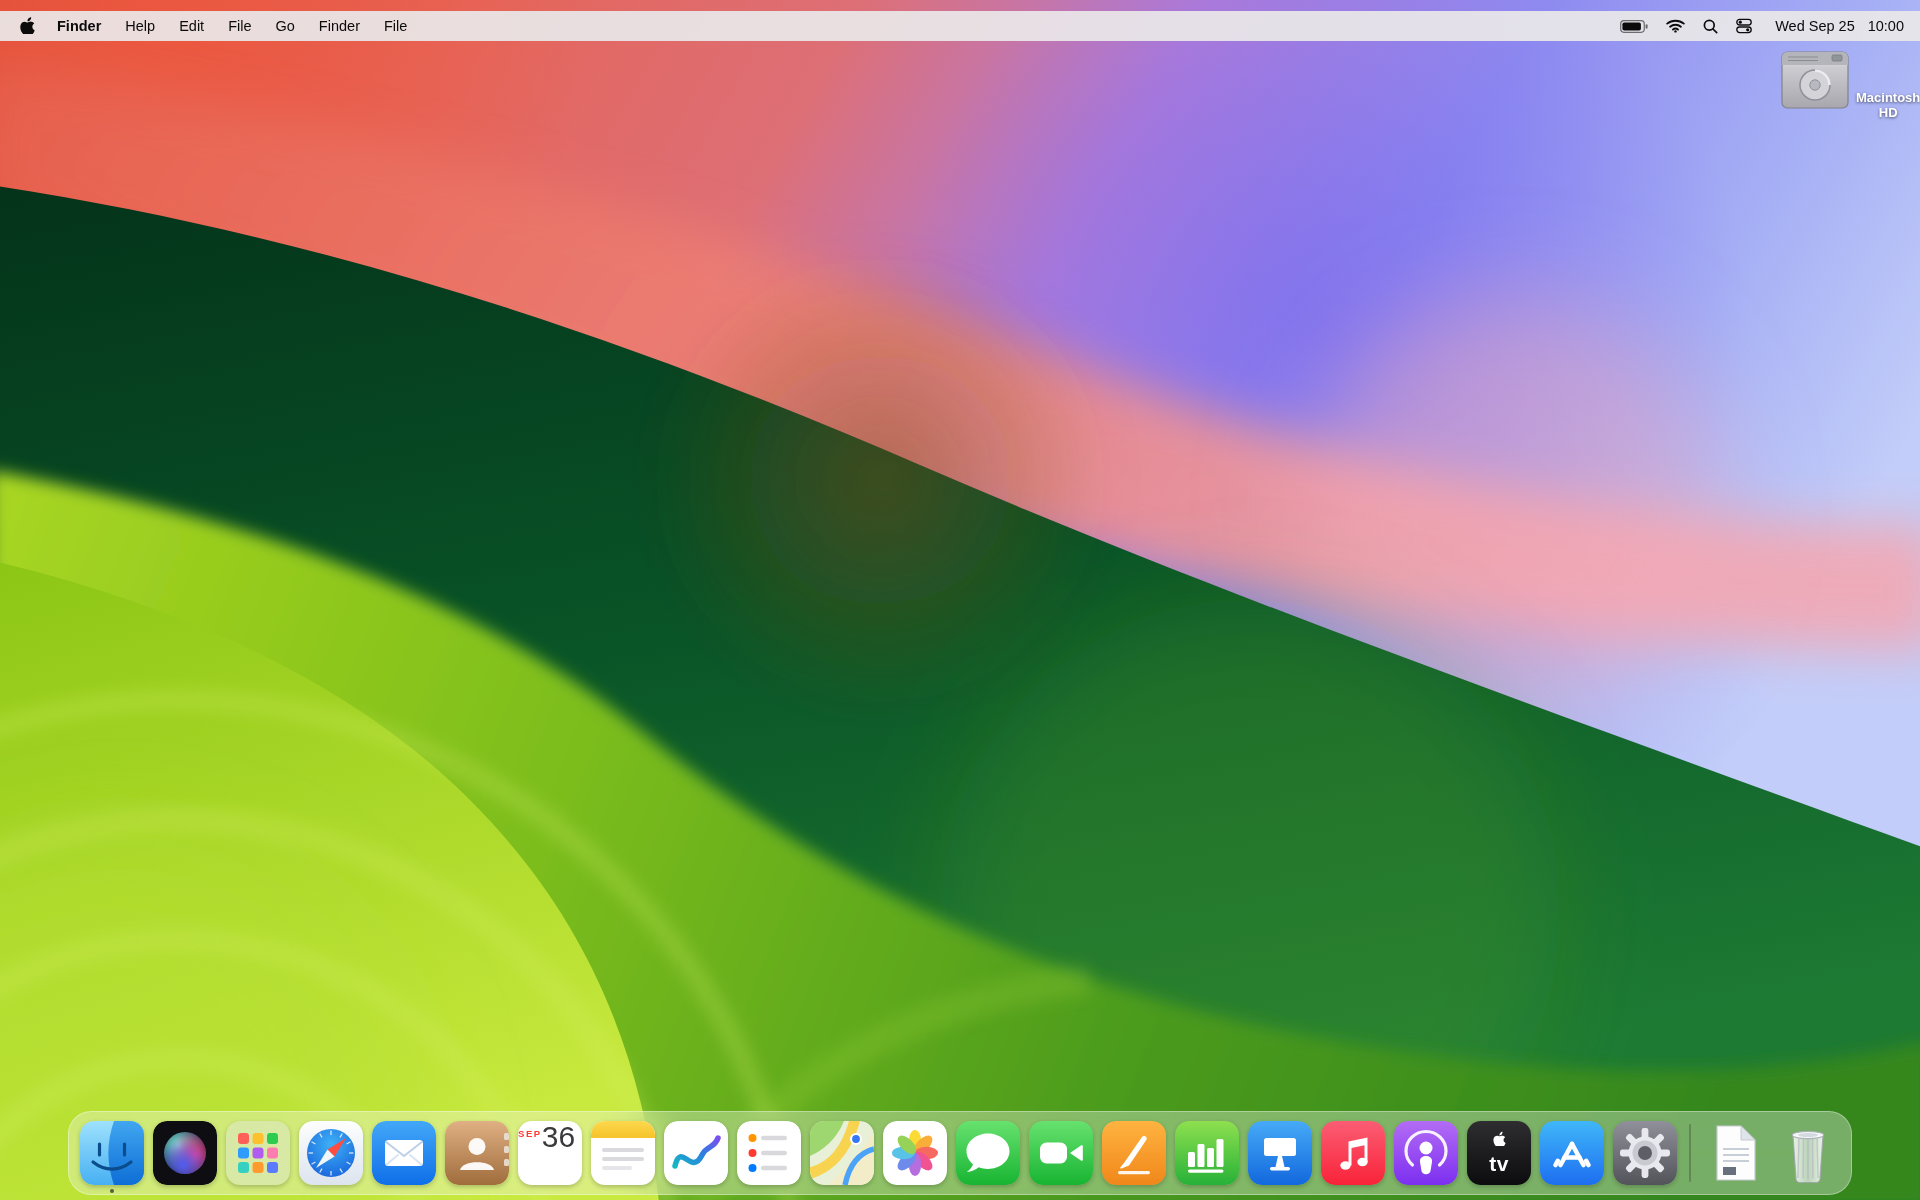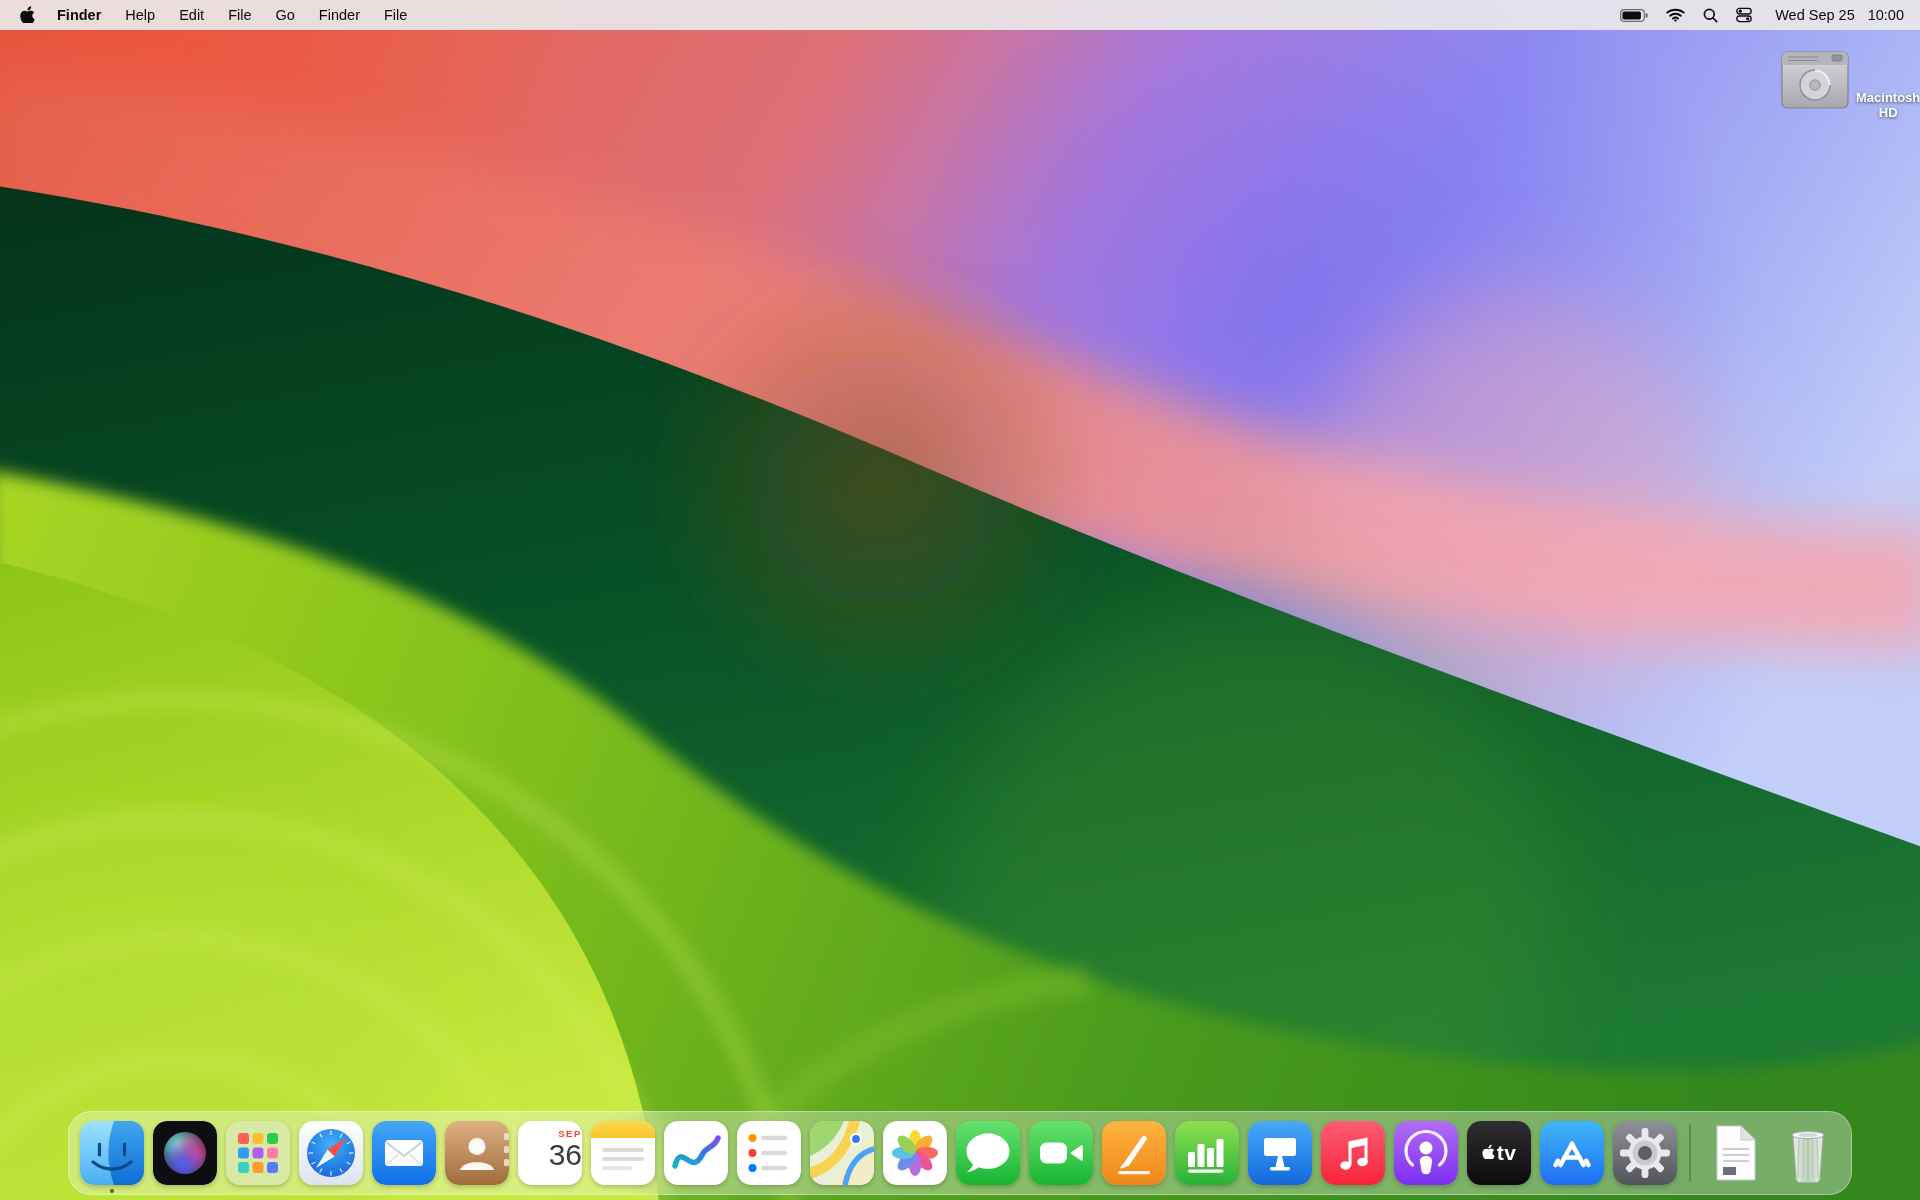--- a/index.html
+++ b/index.html
@@ -3,21 +3,21 @@
 <meta charset="utf-8">
 <style>
   * { margin:0; padding:0; box-sizing:border-box; }
   html,body { width:1920px; height:1200px; overflow:hidden; font-family:"Liberation Sans", sans-serif; background:#000; }
   body { position:relative; }
 
   
   .wallpaper { position:absolute; inset:0; width:1920px; height:1200px; z-index:0; }
 
   
-  .menu-bar { position:absolute; top:0; left:0; right:0; height:30px; z-index:20;
+  .menu-bar { position:absolute; top:11px; left:0; right:0; height:30px; z-index:20;
     background:rgba(233,231,232,0.93); display:flex; align-items:center; justify-content:space-between;
     padding:0 16px 0 12px; font-size:14.5px; color:#0b0b0b; }
   .menu-left { display:flex; align-items:center; height:100%; }
   .menu-item { padding:0 12px; height:100%; display:flex; align-items:center; cursor:default; }
   .menu-item.apple { padding:0 10px 0 8px; }
   .menu-item.app-name { font-weight:700; }
   .menu-right { display:flex; align-items:center; height:100%; }
   .status-icon { padding:0 9px; height:100%; display:flex; align-items:center; }
   .clock { display:flex; align-items:center; margin-left:14px; }
   .clock .date { margin-right:13px; }
@@ -28,29 +28,29 @@
   .desktop-icon .label { margin-top:2px; font-size:13px; font-weight:700; color:#fff;
     text-shadow:0 1px 3px rgba(0,0,0,0.6); text-align:center; }
 
   
   .dock { position:absolute; left:50%; bottom:5px; transform:translateX(-50%); z-index:15;
     display:flex; align-items:center; gap:9px; padding:9px 11px;
     background:rgba(248,248,250,0.34); border:1px solid rgba(255,255,255,0.35);
     border-radius:23px; backdrop-filter:blur(24px); }
   .dock-item { position:relative; width:64px; height:64px; flex:0 0 auto; }
   .t { width:64px; height:64px; border-radius:14px; position:relative; overflow:hidden;
-    box-shadow:0 2px 5px rgba(0,0,0,0.22); }
+    box-shadow:0 2px 5px rgba(0,0,0,0.22);flex-direction:column; }
   .t > svg, .plain > svg { display:block; width:100%; height:100%; }
   .plain { width:64px; height:64px; position:relative; }
   .run-dot { position:absolute; left:50%; transform:translateX(-50%); bottom:-8px;
     width:4px; height:4px; border-radius:50%; background:rgba(20,20,20,0.65); }
   .dock-sep { width:2px; height:58px; background:rgba(40,40,40,0.28); border-radius:1px; margin:0 3px; flex:0 0 auto; }
 
   
-  .t-cal { background:#fff; display:flex; flex-direction:column; align-items:flex-end; }
+  .t-cal { background:#fff; display:flex; flex-direction:row; align-items:flex-start; }
   .cal-month { margin-top:7px; font-size:9.5px; font-weight:700; letter-spacing:1.6px; color:#ff3b30; }
   .cal-day { margin-top:0px; font-size:30px; font-weight:300; color:#3a3a3c; line-height:1.05; }
 
   
   .t-notes { background:#fff; }
   .notes-top { position:absolute; top:0; left:0; right:0; height:17px;
     background:linear-gradient(180deg,#fcd84d,#f6c32a); }
   .notes-line { position:absolute; left:11px; height:3.5px; border-radius:2px; background:#d9d9de; }
   .notes-line.l1 { top:27px; width:42px; }
   .notes-line.l2 { top:36px; width:42px; }

